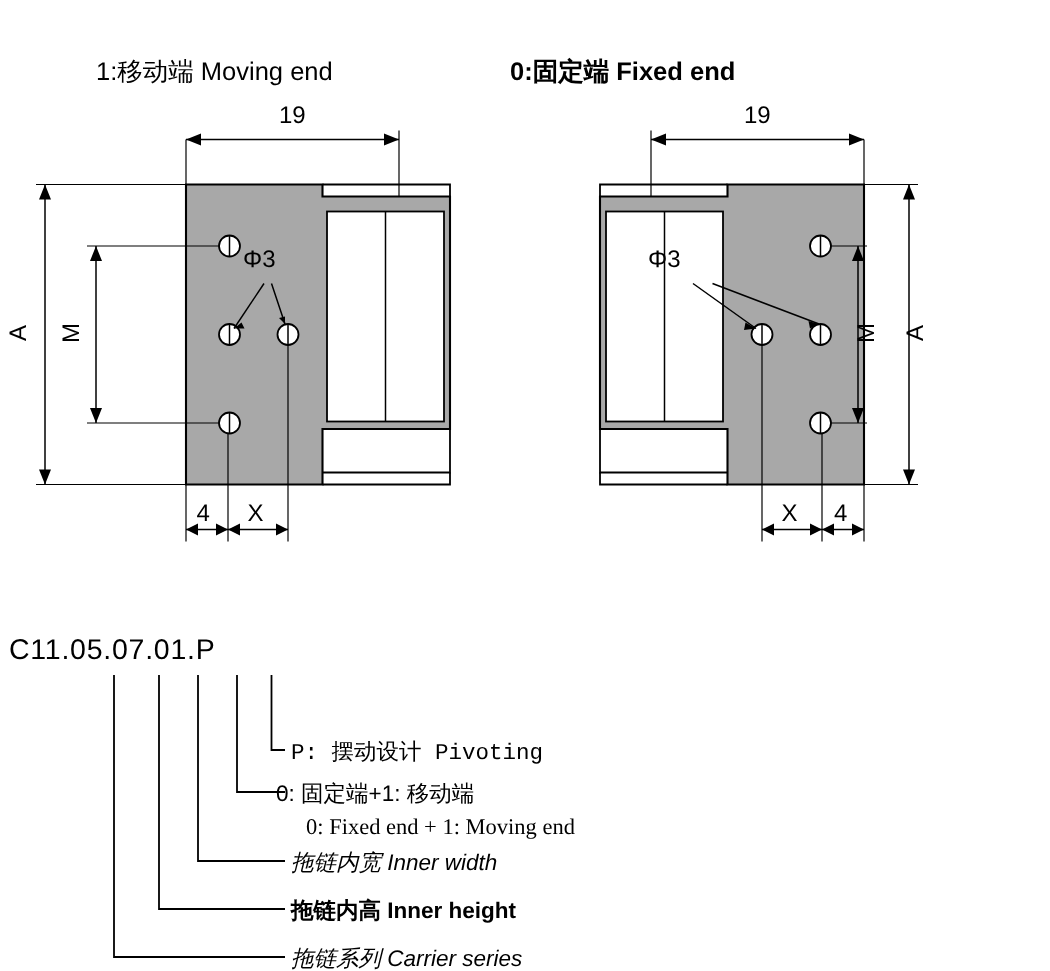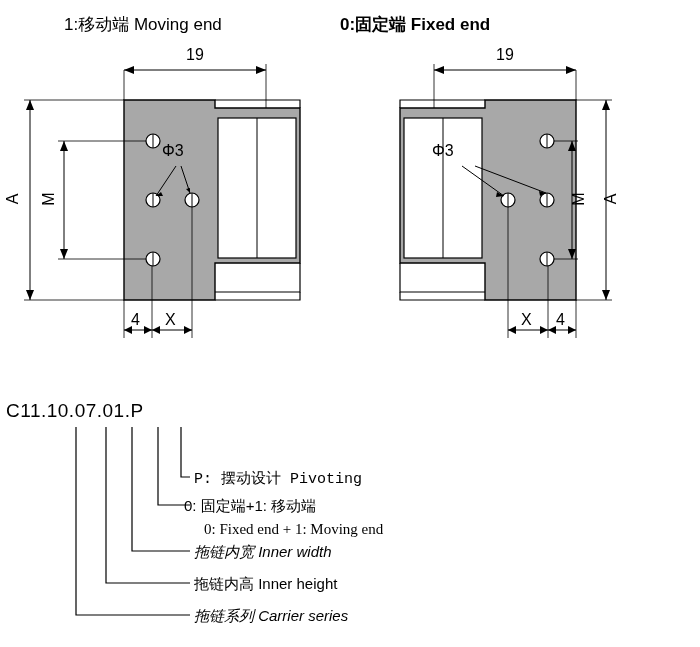--- a/index.html
+++ b/index.html
@@ -11,20 +11,21 @@
     height: 647px;
     background: #ffffff;
     font-family: "Liberation Sans", sans-serif;
     color: #000000;
     overflow: hidden;
   }
   #root {
     position: relative;
     width: 700px;
     height: 592px;
+    margin-top: 23px;
   }
   .txt {
     position: absolute;
     white-space: nowrap;
     font-family: "Liberation Sans", sans-serif;
     color: #000;
   }
   .title {
     font-size: 17px;
   }
@@ -174,37 +175,37 @@
   <div class="txt dim rot" style="left:572px; top:190px; transform:rotate(-90deg);">M</div>
 
   <div class="txt dim" style="left:162px; top:142px;">Φ3</div>
   <div class="txt dim" style="left:432px; top:142px;">Φ3</div>
 
   <div class="txt dim" style="left:131px; top:311px;">4</div>
   <div class="txt dim" style="left:165px; top:311px;">X</div>
   <div class="txt dim" style="left:521px; top:311px;">X</div>
   <div class="txt dim" style="left:556px; top:311px;">4</div>
 
-  <div class="txt codeline" style="left:6px; top:400px;">C11.10.07.01.P</div>
+  <div class="txt codeline" style="left:6px; top:400px;">C11.05.07.01.P</div>
 
   <svg width="700" height="230" viewBox="0 0 700 230" style="top:417px;">
     <g stroke="#000" stroke-width="1.2" fill="none">
 
       <path d="M181,10 L181,60 L190,60"></path>
 
       <path d="M158,10 L158,88 L190,88"></path>
 
       <path d="M132,10 L132,134 L190,134"></path>
 
       <path d="M106,10 L106,166 L190,166"></path>
 
       <path d="M76,10 L76,198 L190,198"></path>
     </g>
   </svg>
 
   <div class="txt legend" style="left:194px; top:469px;font-family:Liberation Mono, monospace;">P: 摆动设计 Pivoting</div>
   <div class="txt legend" style="left:184px; top:497px;">0: 固定端+1: 移动端</div>
   <div class="txt legend" style="left:204px; top:521px;font-family:Liberation Serif, serif;">0: Fixed end + 1: Moving end</div>
   <div class="txt legend" style="left:194px; top:543px;font-style:italic;">拖链内宽 Inner width</div>
-  <div class="txt legend" style="left:194px; top:575px;">拖链内高 Inner height</div>
+  <div class="txt legend" style="left:194px; top:575px;font-weight:bold;">拖链内高 Inner height</div>
   <div class="txt legend" style="left:194px; top:607px;font-style:italic;">拖链系列 Carrier series</div>
 
 </div>
 
 </body></html>

